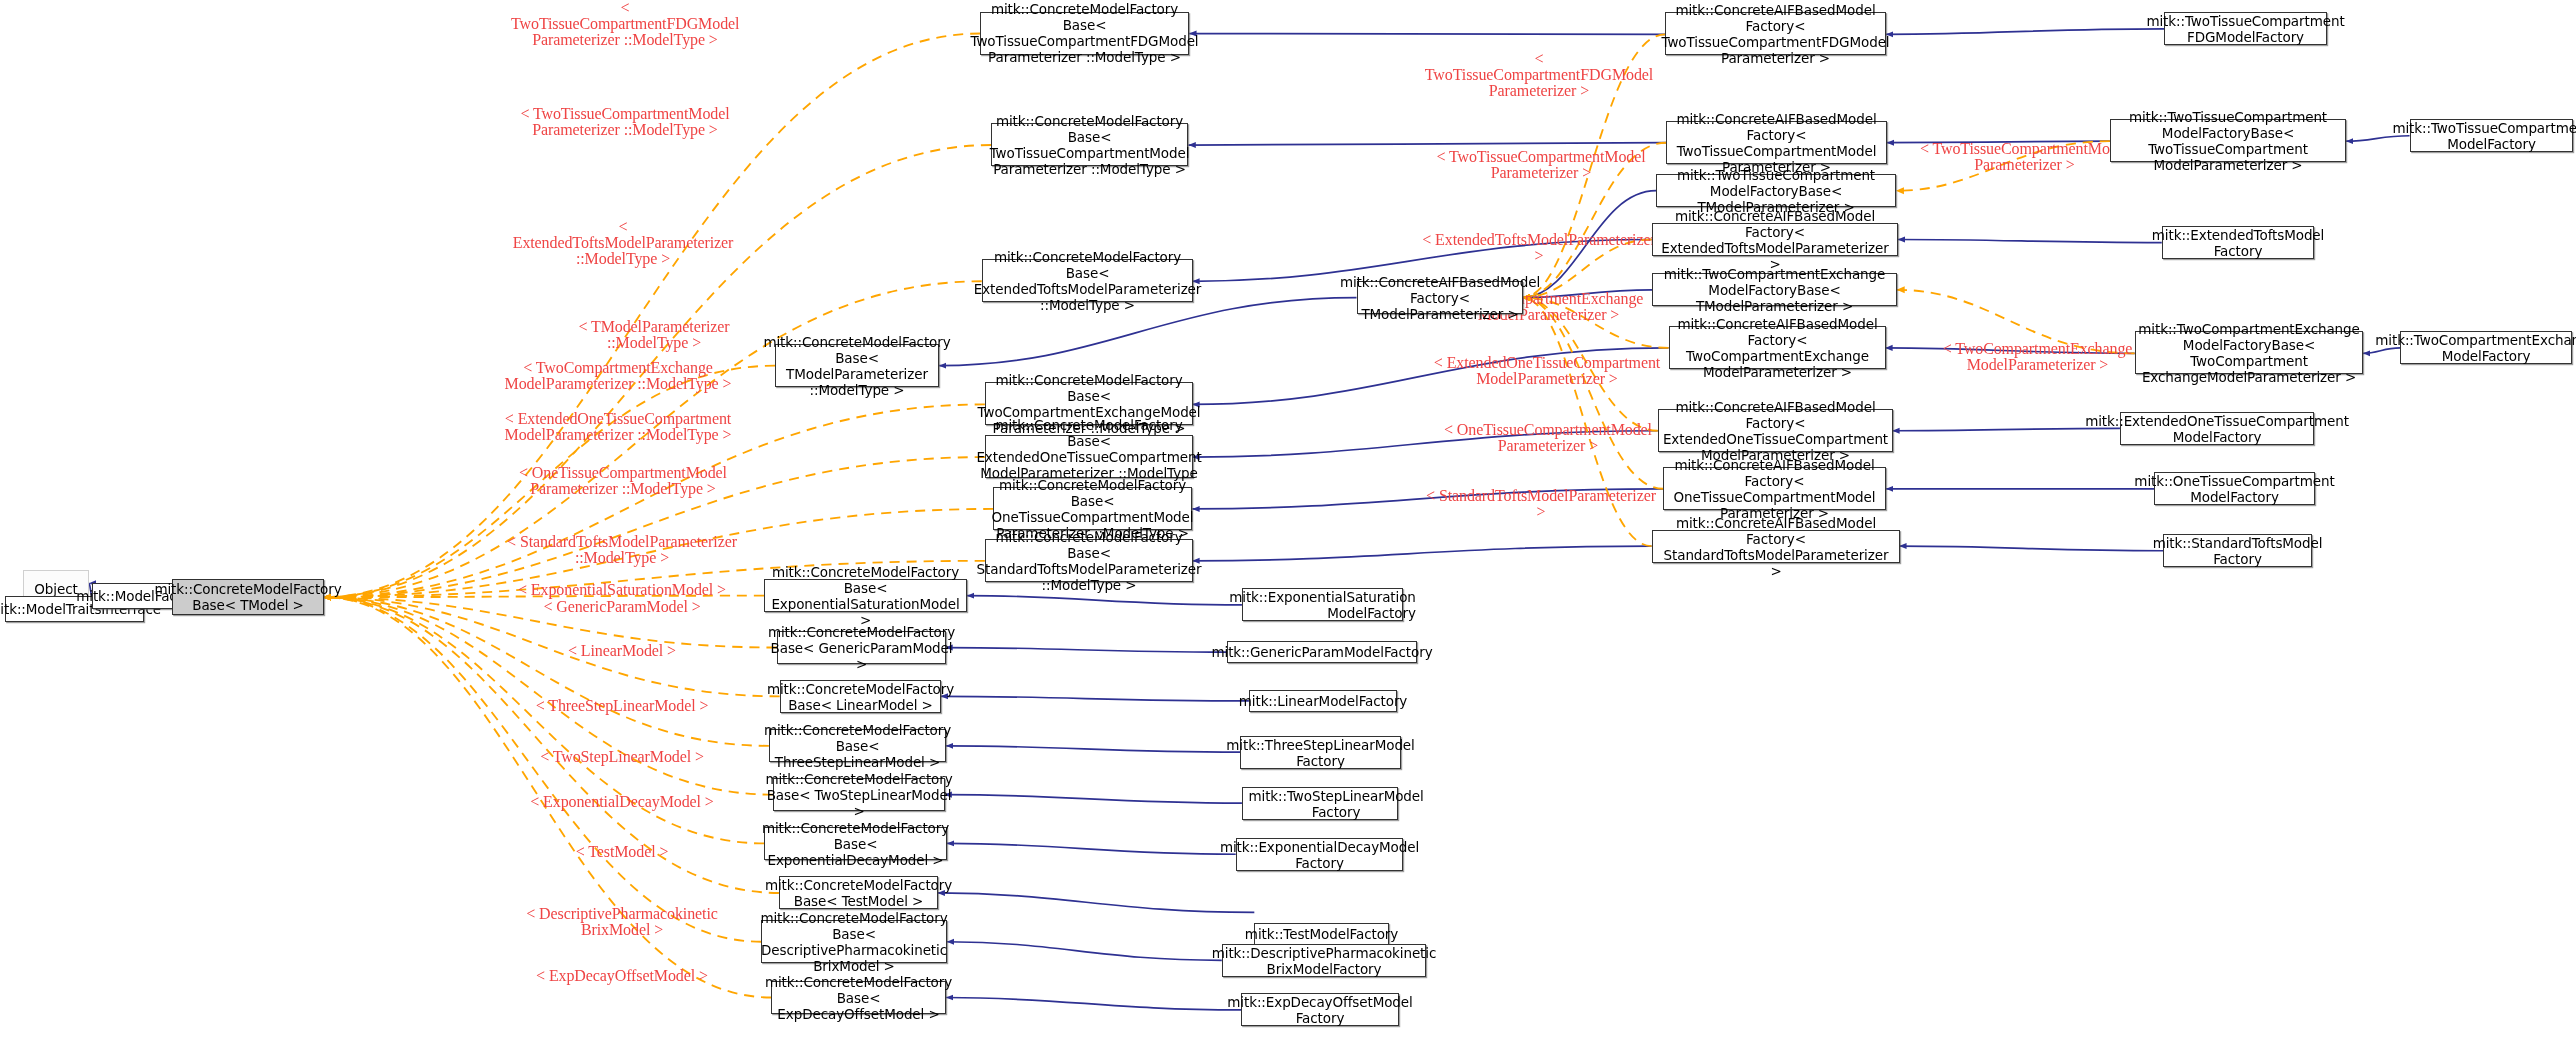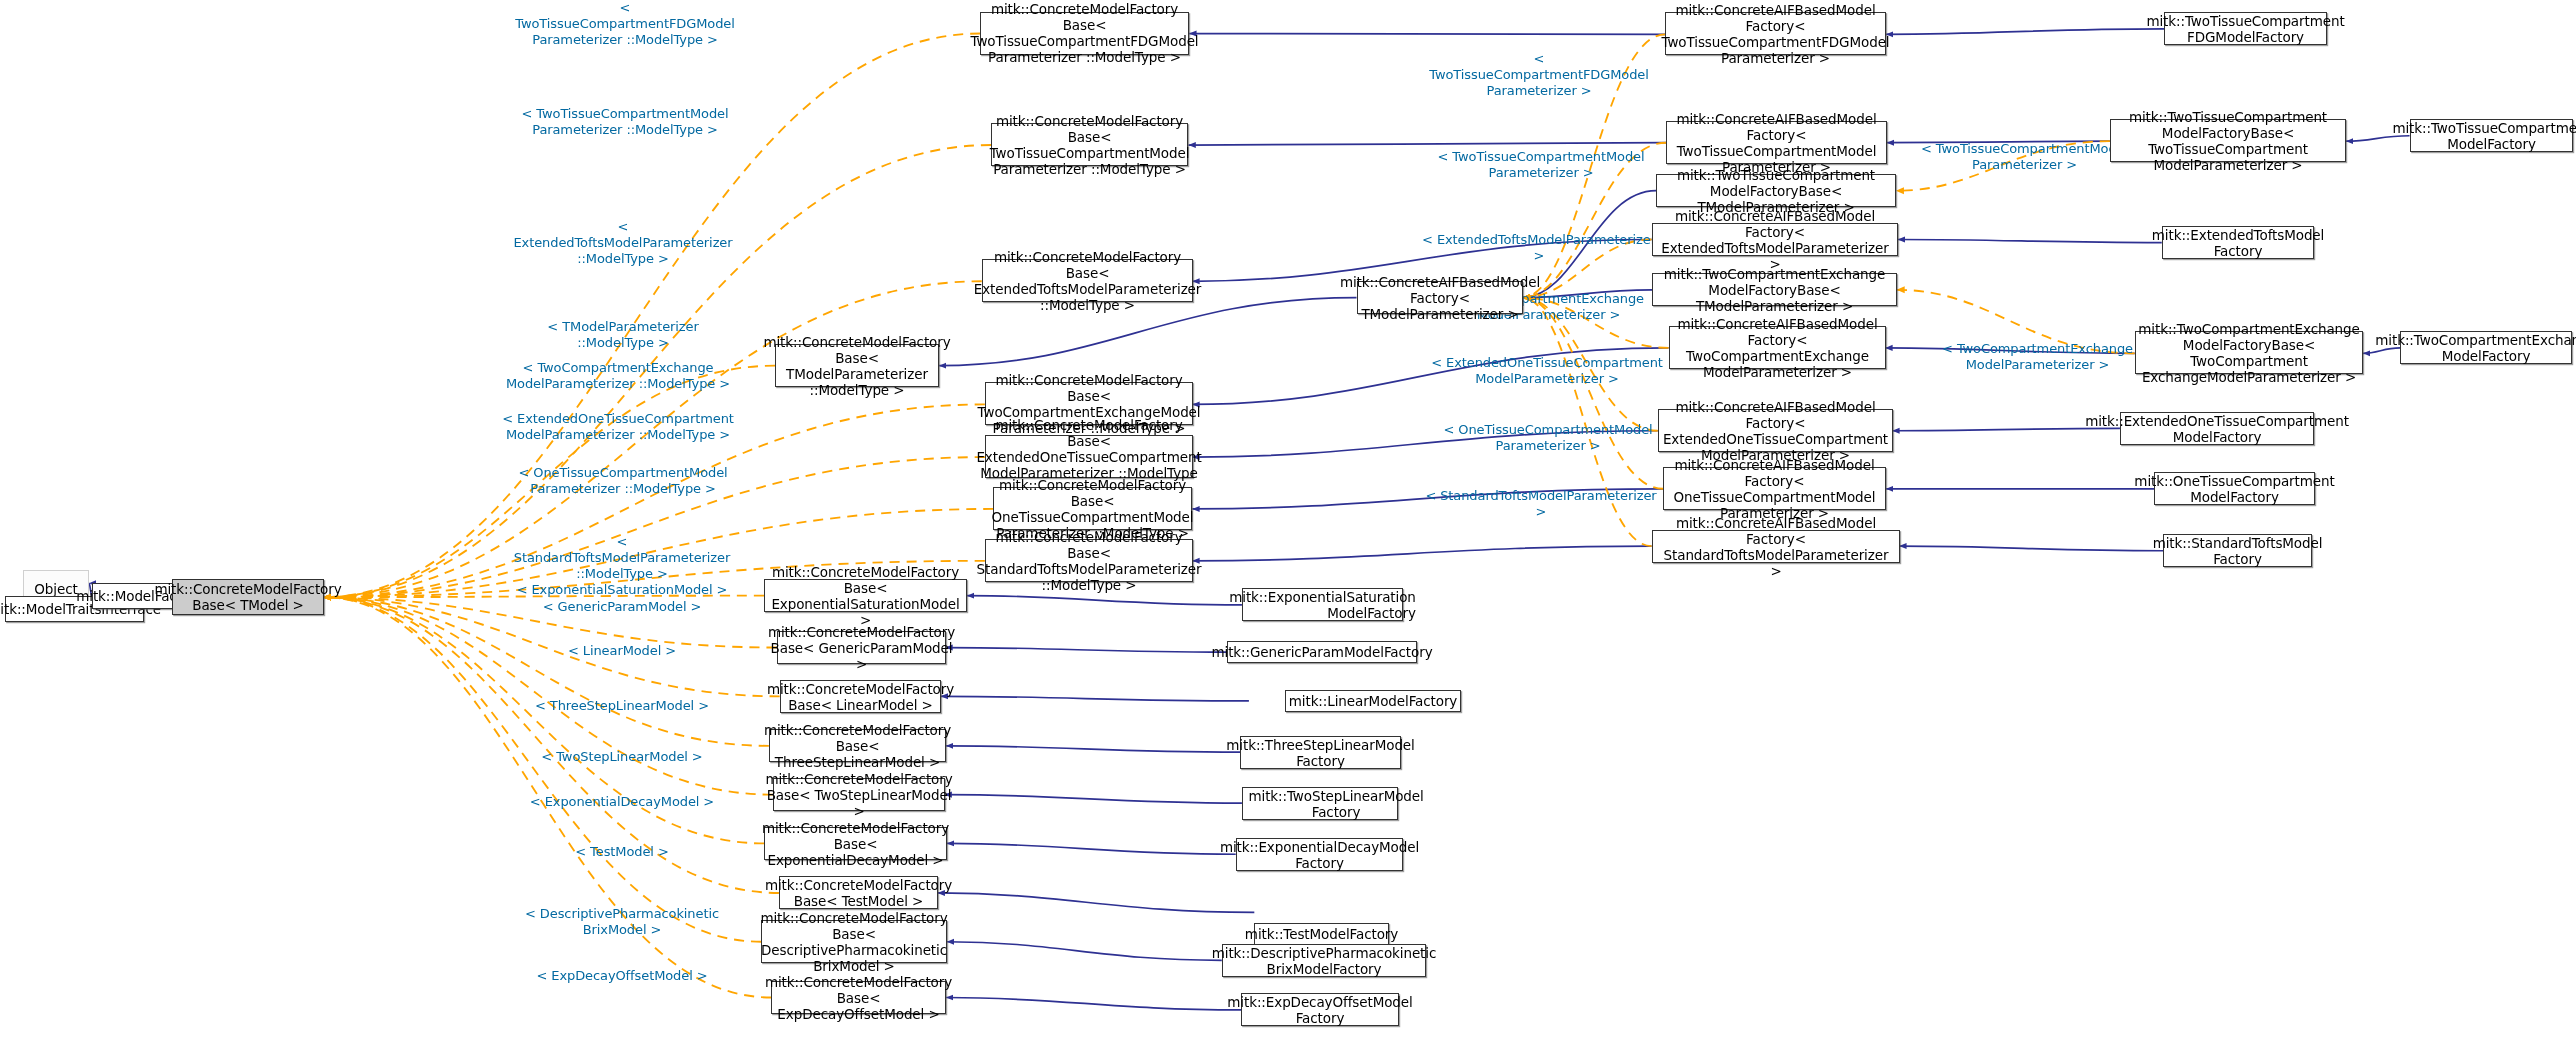--- a/index.html
+++ b/index.html
@@ -27,27 +27,28 @@
     white-space:pre-line;
     letter-spacing:-0.1px;
     box-shadow:1.2px 1.2px 0 0 rgba(80,80,80,0.55);
     z-index:3;
   }
   .node.thin{border-width:1px;border-color:#333;}
   .node.focus{background:#cccccc;border:1.5px solid #303030;font-weight:normal;}
   .node.plain{border:1px solid #d0d0d0;background:#fcfcfc;box-shadow:none;}
   .elabel{
     position:absolute;
-    font-size:13px;
+    font-size:16px;
     line-height:16px;
-    color:#0369a1;
+    color:#ef4444;
     text-align:center;
     white-space:pre-line;
     z-index:2;
     letter-spacing:-0.1px;
+    font-family:Liberation Serif, serif;
   }
 </style>
 </head>
 <body>
 
 <div id="canvas">
   <svg id="edges" xmlns="http://www.w3.org/2000/svg" viewBox="0 0 3327 1340" width="2576" height="1038">
     <defs>
       <marker id="navy-arrow" markerWidth="11" markerHeight="11" refX="9.4" refY="5" orient="auto" markerUnits="userSpaceOnUse">
         <path d="M0,1.1 L9.6,5 L0,8.9 z" fill="#2e3192"></path>
@@ -208,41 +209,41 @@
 ModelFactory</div>
       <div class="node thin" style="left: 2120px; top: 412px; width: 194px; height: 33px;">mitk::ExtendedOneTissueCompartment
 ModelFactory</div>
       <div class="node thin" style="left: 2154px; top: 472px; width: 161px; height: 33px;">mitk::OneTissueCompartment
 ModelFactory</div>
       <div class="node thin" style="left: 2163px; top: 534px; width: 149px; height: 33px; text-align: center;">mitk::StandardToftsModel
 Factory</div>
       <div class="node thin" style="left: 1242px; top: 588px; width: 161px; height: 33px; text-align: right;">mitk::ExponentialSaturation
 ModelFactory</div>
       <div class="node thin" style="left: 1227px; top: 641px; width: 190px; height: 22px;">mitk::GenericParamModelFactory</div>
-      <div class="node thin" style="left: 1249px; top: 690px; width: 176px; height: 22px; margin-left: 36px;">mitk::LinearModelFactory</div>
+      <div class="node thin" style="left: 1249px; top: 690px; width: 148px; height: 22px;">mitk::LinearModelFactory</div>
       <div class="node thin" style="left: 1240px; top: 736px; width: 161px; height: 33px;">mitk::ThreeStepLinearModel
 Factory</div>
       <div class="node thin" style="left: 1242px; top: 787px; width: 156px; height: 33px; padding-left: 36px;">mitk::TwoStepLinearModel
 Factory</div>
       <div class="node thin" style="left: 1236px; top: 838px; width: 167px; height: 33px;">mitk::ExponentialDecayModel
 Factory</div>
       <div class="node thin" style="left: 1254px; top: 923px; width: 135px; height: 22px;">mitk::TestModelFactory</div>
       <div class="node thin" style="left: 1222px; top: 944px; width: 204px; height: 33px;">mitk::DescriptivePharmacokinetic
 BrixModelFactory</div>
       <div class="node thin" style="left: 1241px; top: 993px; width: 158px; height: 33px;">mitk::ExpDecayOffsetModel
 Factory</div>
     </div>
   <div id="labels">
       <div class="elabel" style="left: 511px; top: 0px; width: 228px;">&lt; TwoTissueCompartmentFDGModel
 Parameterizer ::ModelType &gt;</div>
       <div class="elabel" style="left: 511px; top: 106px; width: 228px;">&lt; TwoTissueCompartmentModel
 Parameterizer ::ModelType &gt;</div>
       <div class="elabel" style="left: 509px; top: 219px; width: 228px;">&lt; ExtendedToftsModelParameterizer
 ::ModelType &gt;</div>
-      <div class="elabel" style="left: 526px; top: 319px; width: 194px;">&lt; TModelParameterizer
+      <div class="elabel" style="left: 557px; top: 319px; width: 194px;">&lt; TModelParameterizer
 ::ModelType &gt;</div>
       <div class="elabel" style="left: 502px; top: 360px; width: 232px;">&lt; TwoCompartmentExchange
 ModelParameterizer ::ModelType &gt;</div>
       <div class="elabel" style="left: 502px; top: 411px; width: 232px;">&lt; ExtendedOneTissueCompartment
 ModelParameterizer ::ModelType &gt;</div>
       <div class="elabel" style="left: 509px; top: 465px; width: 228px;">&lt; OneTissueCompartmentModel
 Parameterizer ::ModelType &gt;</div>
       <div class="elabel" style="left: 507px; top: 534px; width: 230px;">&lt; StandardToftsModelParameterizer
 ::ModelType &gt;</div>
       <div class="elabel" style="left: 507px; top: 582px; width: 230px;">&lt; ExponentialSaturationModel &gt;</div>

